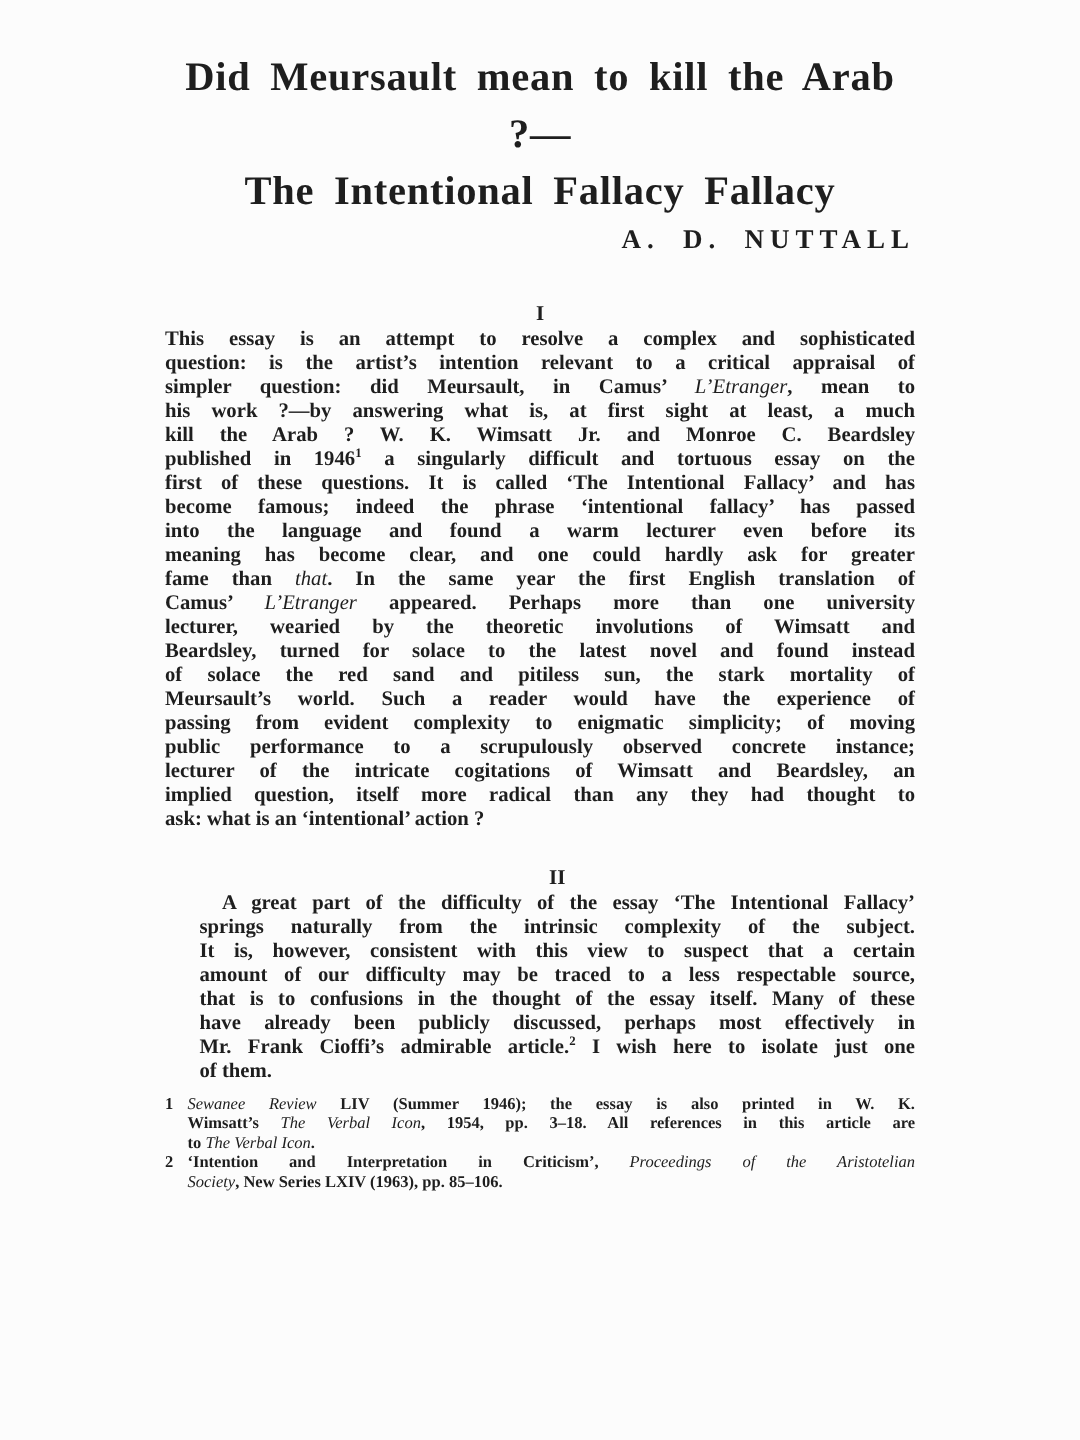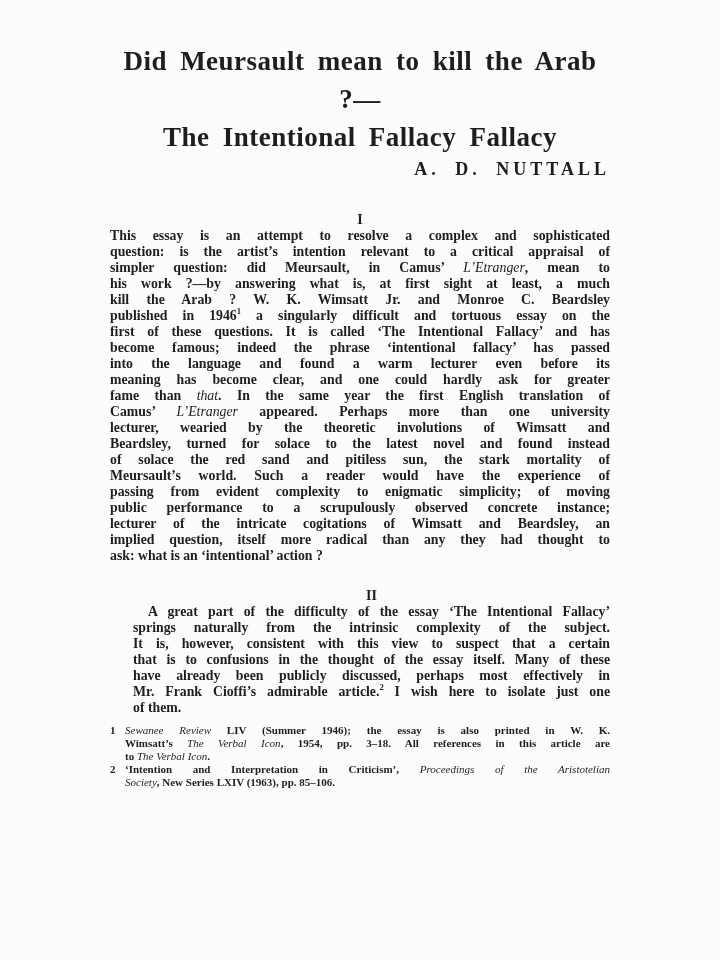--- a/index.html
+++ b/index.html
@@ -12,21 +12,21 @@
     width:720px;height:960px;
     background:var(--paper);
     overflow:hidden;
     font-family:"Liberation Serif", serif;
     color:var(--ink);
   }
   .content{
     position:absolute;
     left:110px;top:0;
     width:500px;
-    padding-top:42px;
+    padding-top:32px;
   }
   .title-line{
     font-weight:bold;
     font-size:27px;
     line-height:38px;
     text-align:center;
     word-spacing:0.22em;
     letter-spacing:0.5px;
   }
   .author{
@@ -109,20 +109,21 @@
           <div class="line">public performance to a scrupulously observed concrete instance;</div>
           <div class="line">lecturer of the intricate cogitations of Wimsatt and Beardsley, an</div>
           <div class="line">implied question, itself more radical than any they had thought to</div>
           <div class="line last">ask: what is an ‘intentional’ action ?</div>
         </section>
         <section class="section">
           <div class="section-heading">II</div>
           <div class="line indent">A great part of the difficulty of the essay ‘The Intentional Fallacy’</div>
           <div class="line">springs naturally from the intrinsic complexity of the subject.</div>
           <div class="line">It is, however, consistent with this view to suspect that a certain</div>
+          <div class="line">amount of our difficulty may be traced to a less respectable source,</div>
           <div class="line">that is to confusions in the thought of the essay itself. Many of these</div>
           <div class="line">have already been publicly discussed, perhaps most effectively in</div>
           <div class="line">Mr. Frank Cioffi’s admirable article.<sup>2</sup> I wish here to isolate just one</div>
           <div class="line last">of them.</div>
         </section>
       </div>
     <div class="footnotes" id="footnotes">
         <div class="footnote">
           <div class="fn-num">1</div>
           <div class="fn-lines">

